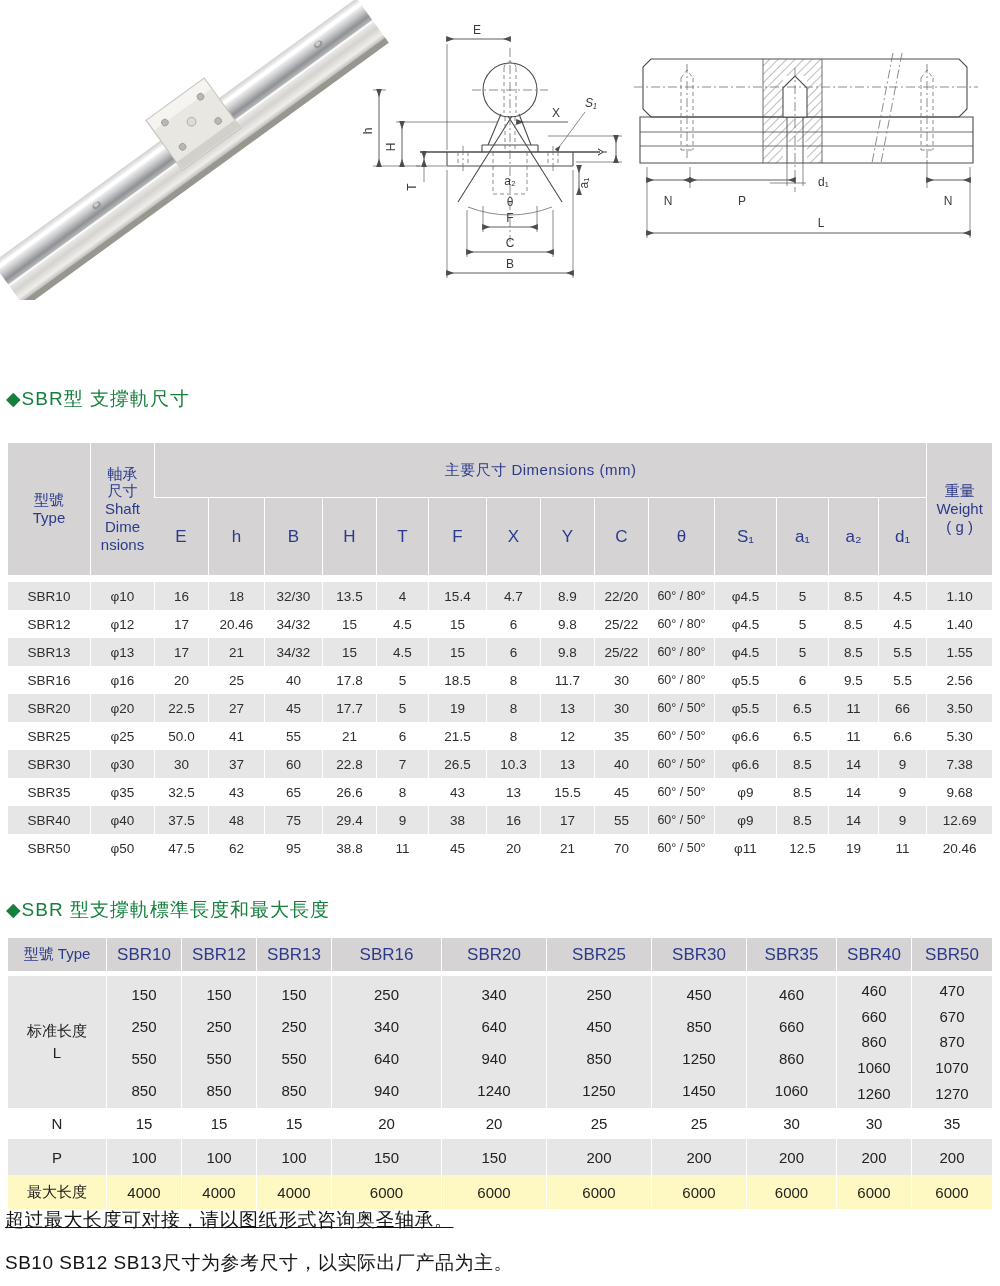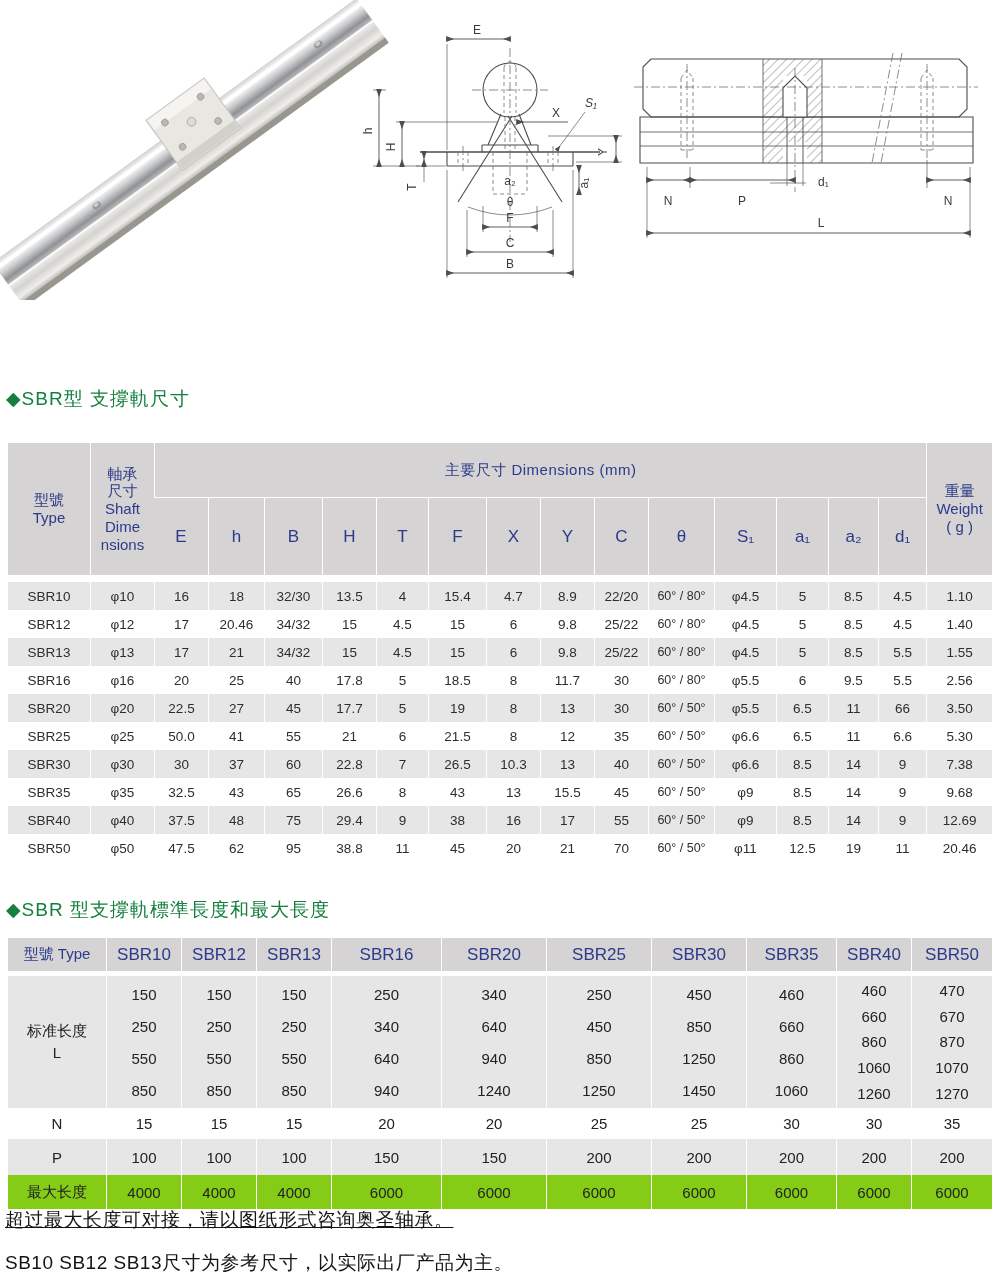--- a/index.html
+++ b/index.html
@@ -27,21 +27,21 @@
   .t1 tbody td.sm{font-size:12.5px;}
   
   .t2{width:984px;top:938px;}
   .t2 thead th{background:#d5d3d3;color:#2c3a8a;font-weight:normal;font-size:17px;height:33px;border-bottom:5px solid #fff;border-left:1px solid #fff;}
   .t2 thead th:first-child{border-left:none;font-size:15px;}
   .t2 td{font-size:15px;color:#222;border-left:1px solid #fff;}
   .t2 tr td:first-child{border-left:none;}
   .t2 .row-std td{background:#e7e6e6;height:132px;}
   .t2 .row-n td{height:31px;background:#fff;}
   .t2 .row-p td{height:36px;background:#e7e6e6;}
-  .t2 .row-max td{height:34px;background:#84cc16;}
+  .t2 .row-max td{height:34px;background:#fef9c3;}
   .t2 .pre{white-space:pre-line;line-height:1.5;}
   .stack{display:flex;flex-direction:column;justify-content:space-around;height:128px;}
   .stack-val{line-height:1;}
   
   .note{position:absolute;left:5px;font-size:19px;color:#141414;letter-spacing:.5px;}
 </style>
 </head>
 <body>
 
 <div class="abs" style="left:0;top:0;width:1000px;height:330px;">

